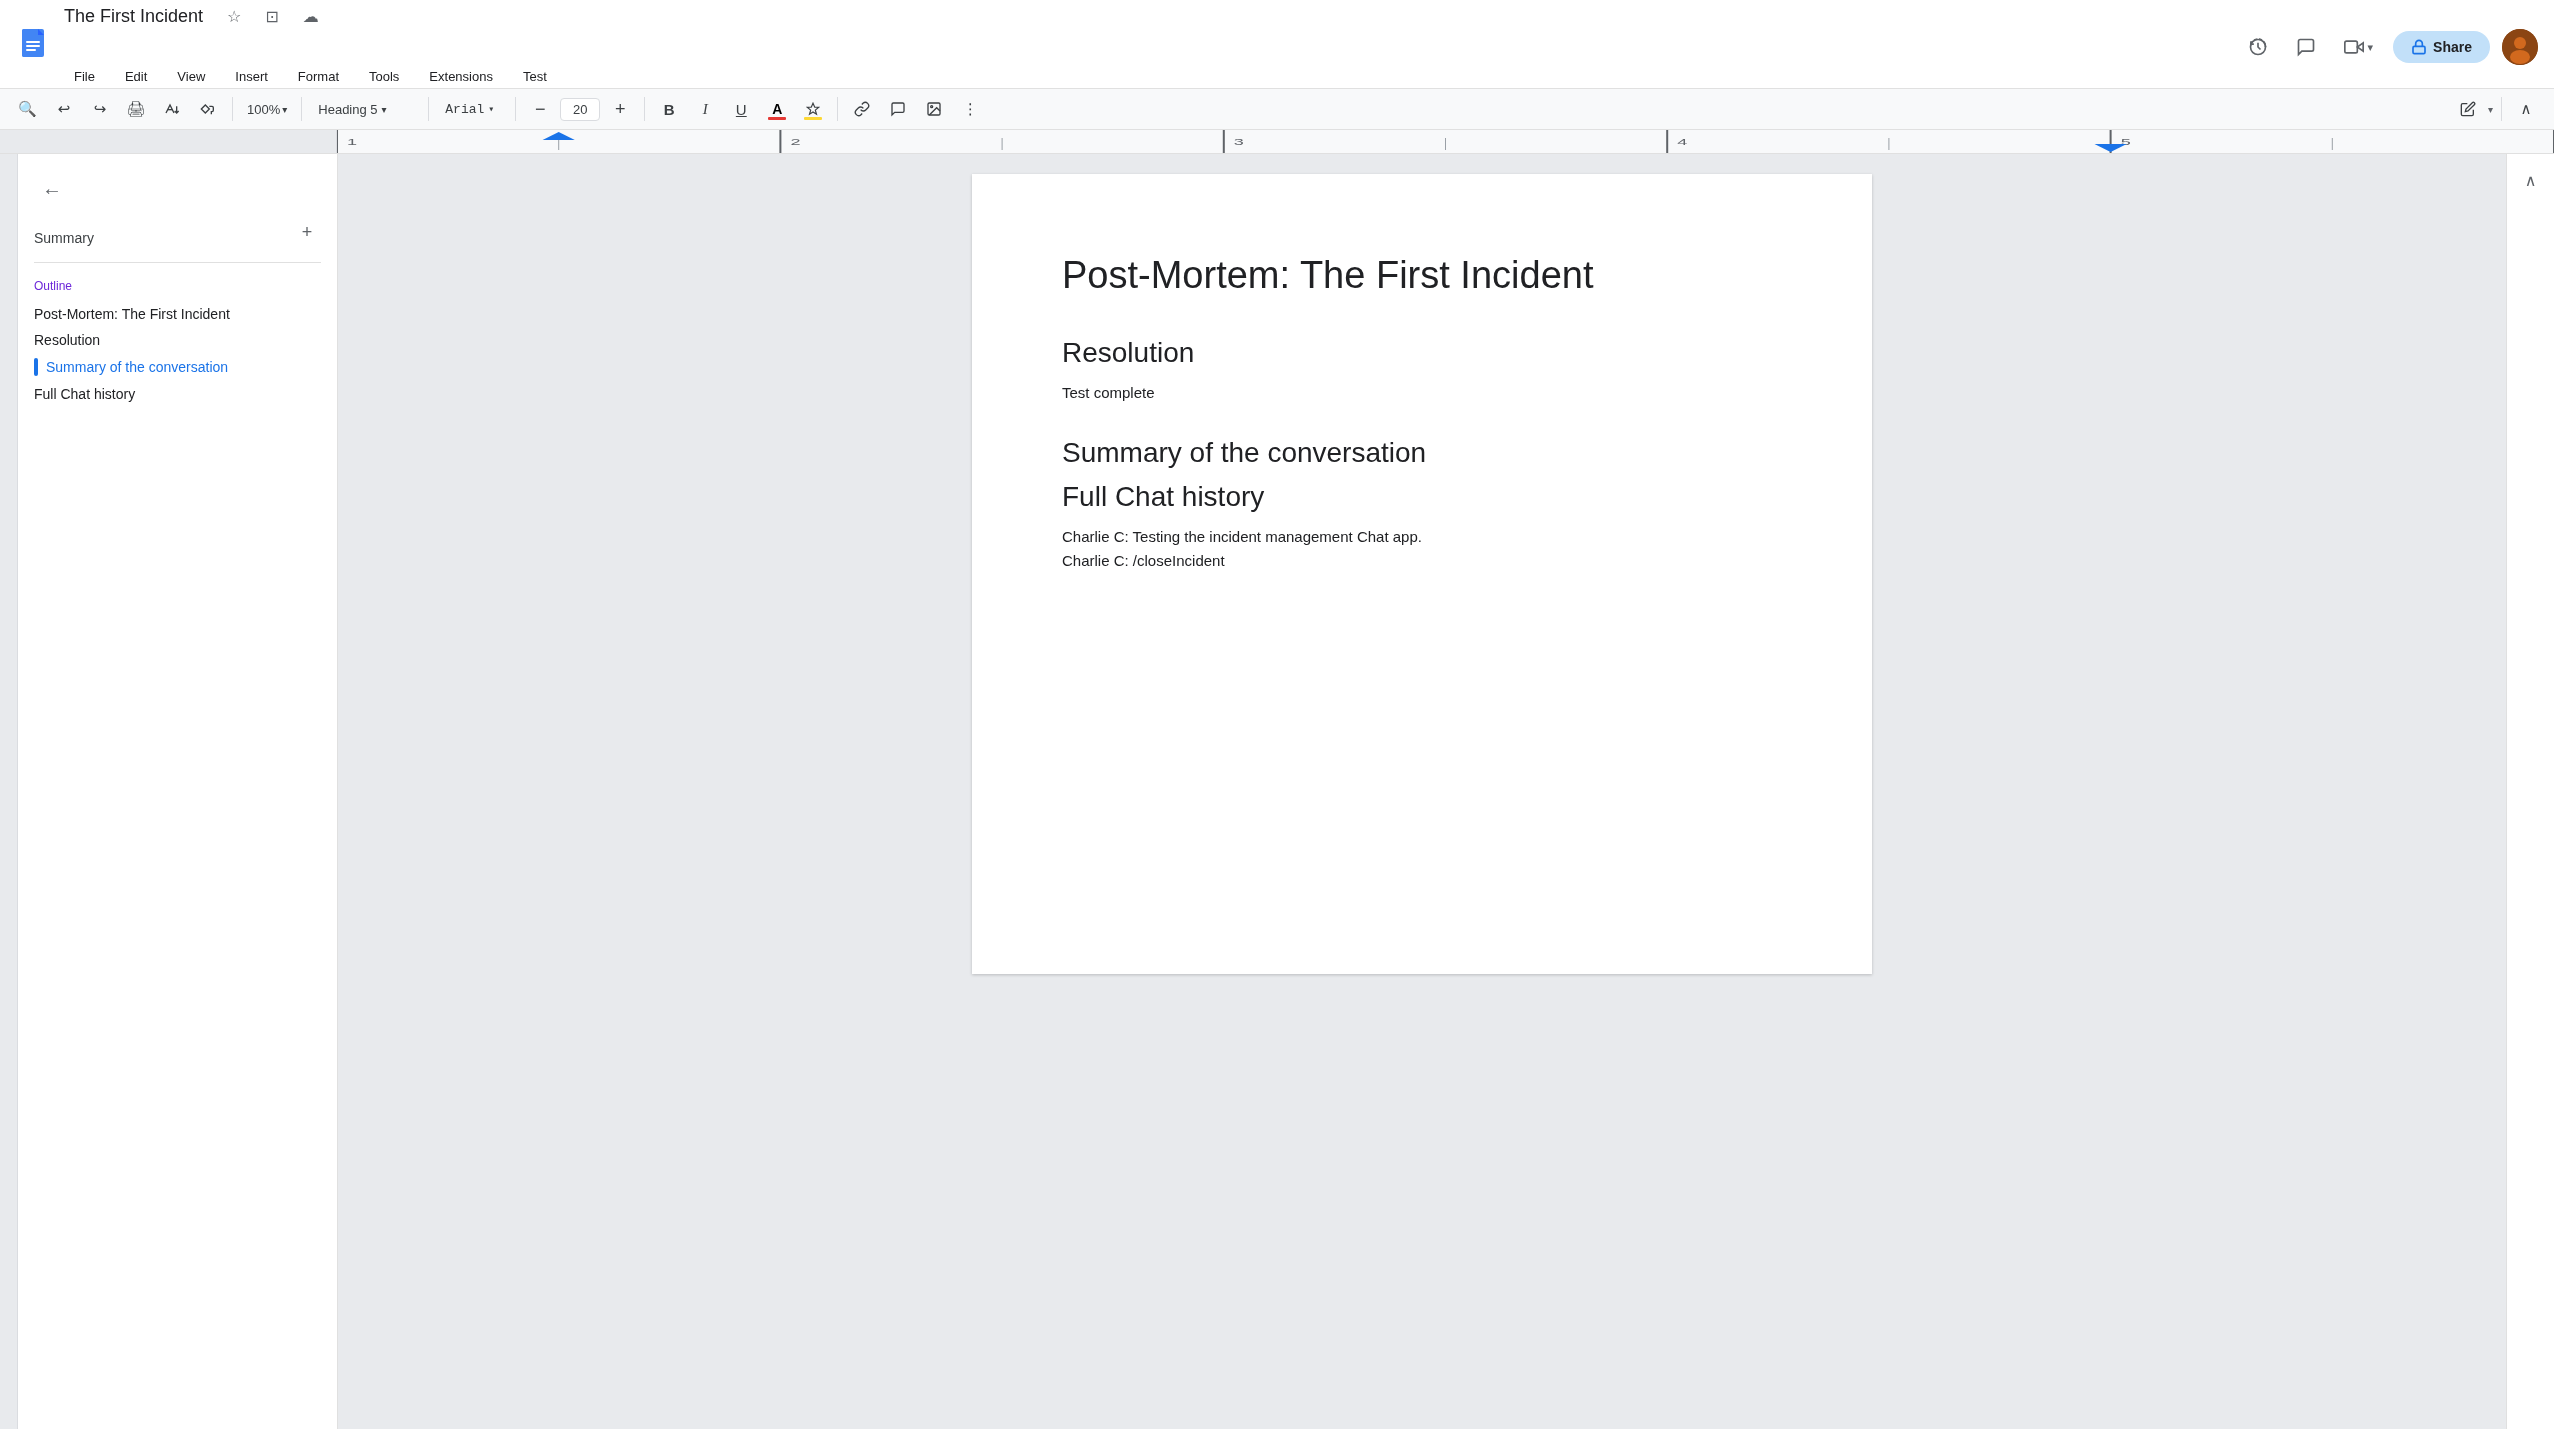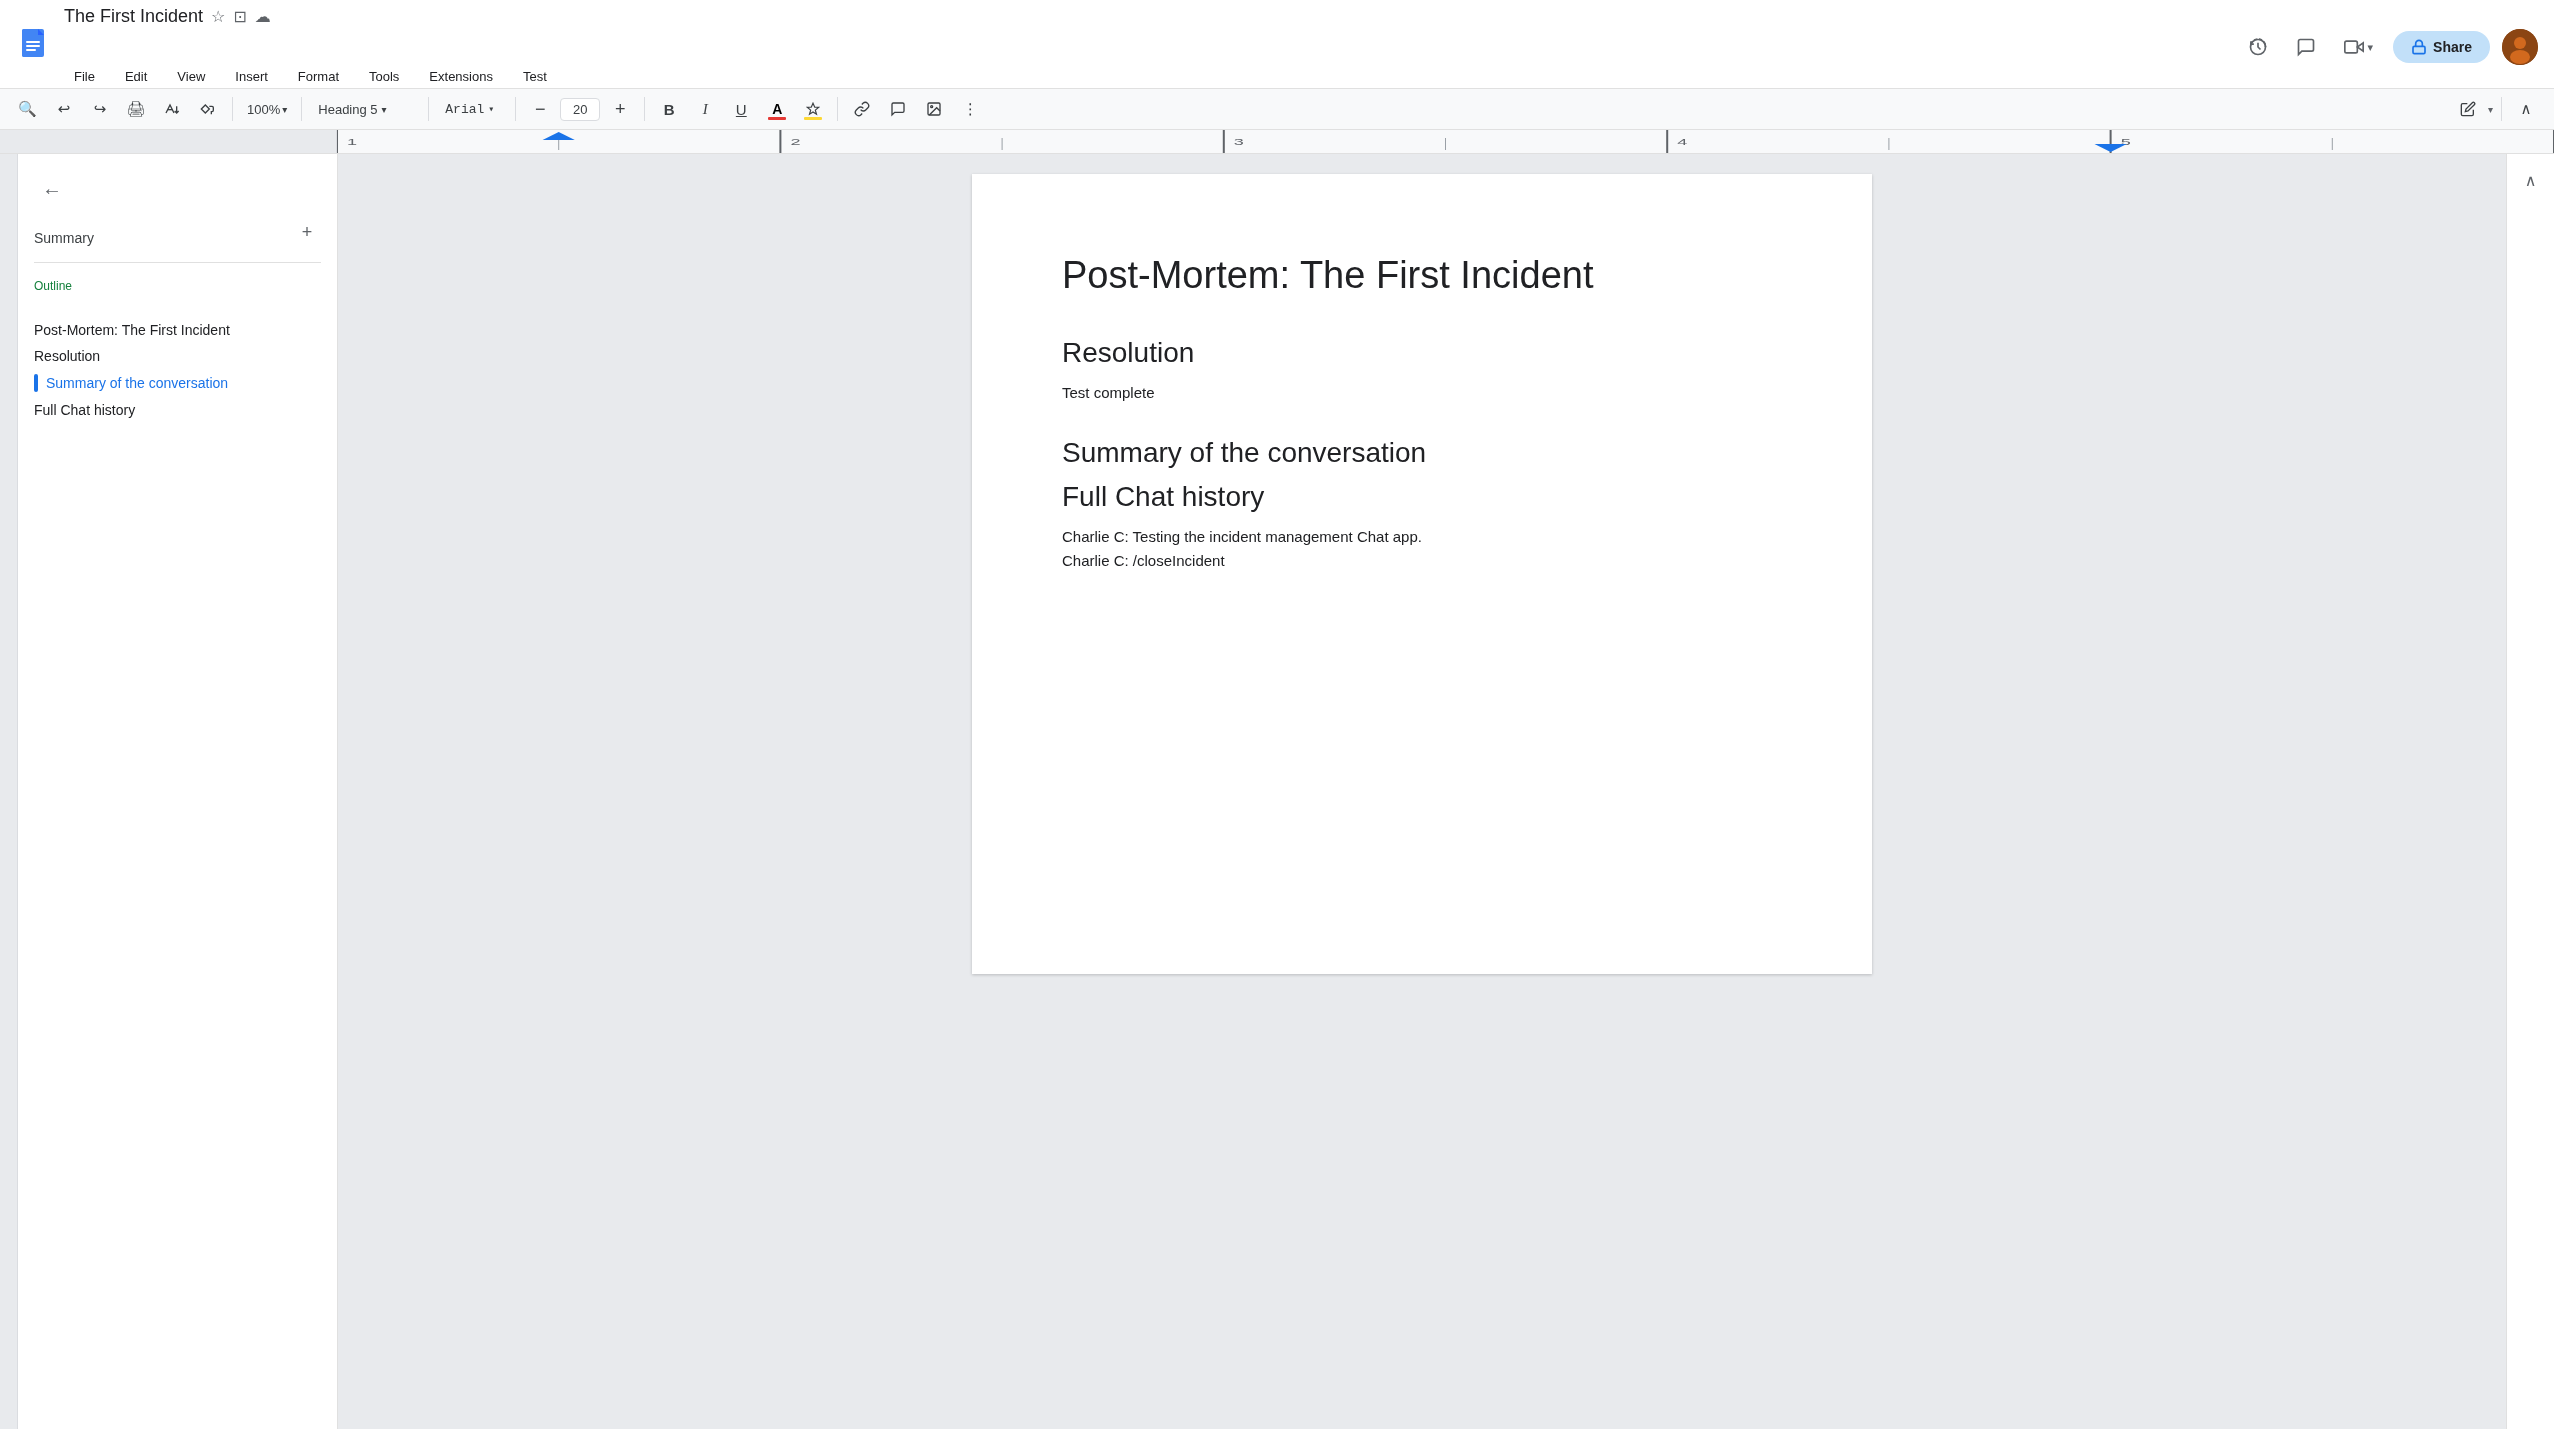--- a/index.html
+++ b/index.html
@@ -27,21 +27,21 @@
       flex-shrink: 0;
     }
     .title-section {
       display: flex;
       flex-direction: column;
       gap: 2px;
     }
     .doc-title-row {
       display: flex;
       align-items: center;
-      gap: 8px;
+      gap: 24px;
     }
     .doc-title {
       font-size: 18px;
       color: #202124;
       font-weight: 400;
     }
     .title-icon {
       color: #5f6368;
       font-size: 16px;
       cursor: pointer;
@@ -262,23 +262,23 @@
       border: none;
       background: none;
     }
     .sidebar-divider {
       height: 1px;
       background: #e0e0e0;
       margin: 8px 0 16px 0;
     }
     .outline-label {
       font-size: 12px;
-      color: #15803d;
+      color: #6d28d9;
       font-weight: 500;
-      margin-bottom: 24px;
+      margin-bottom: 8px;
       text-transform: none;
     }
     .outline-item {
       display: flex;
       align-items: center;
       padding: 5px 0;
       font-size: 14px;
       color: #202124;
       cursor: pointer;
       border-radius: 4px;

